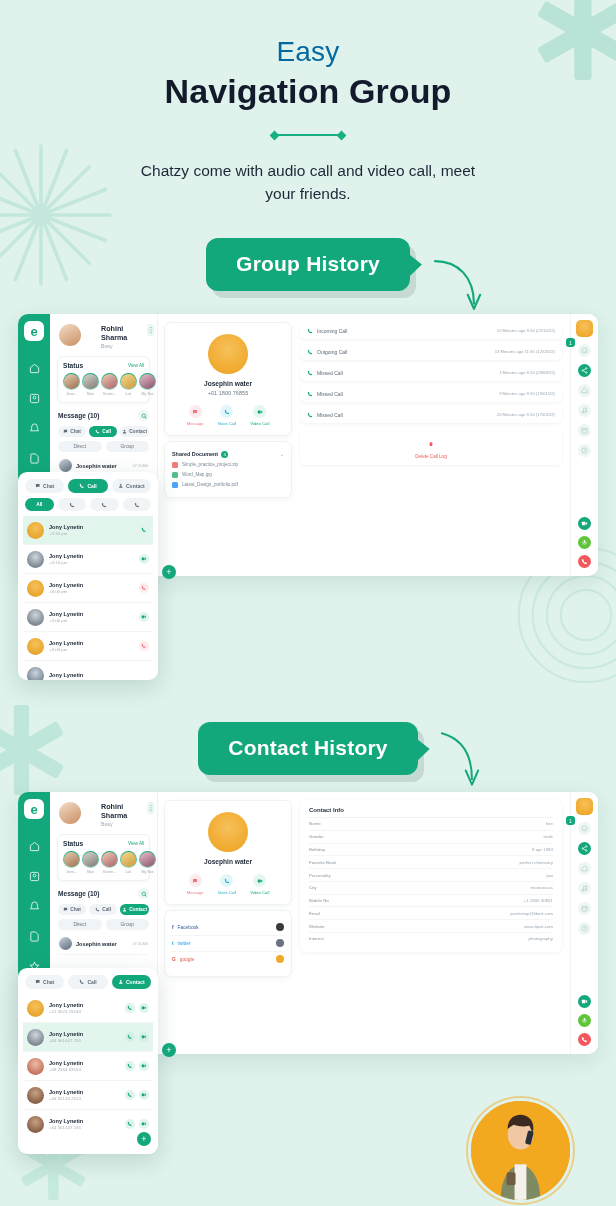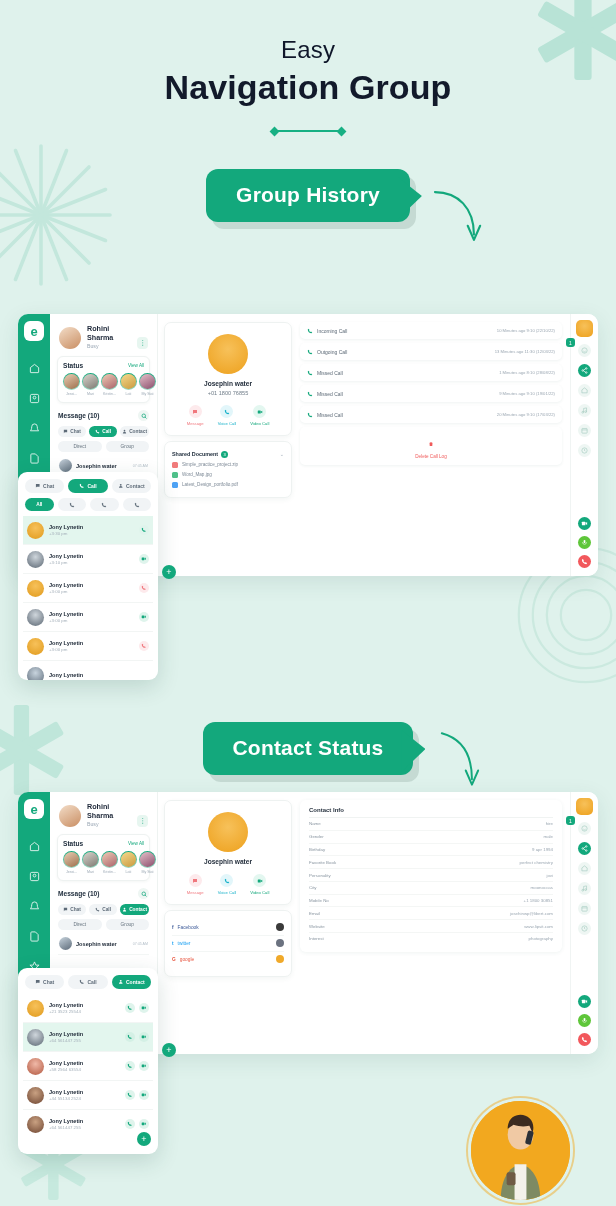--- a/index.html
+++ b/index.html
@@ -14,21 +14,21 @@
   
   .deco { position: absolute; pointer-events: none; }
   .burst-tr { top: -16px; right: -14px; width: 96px; height: 96px; }
   .burst-ml { top: 705px; left: -24px; width: 90px; height: 90px; }
   .burst-bl { top: 1130px; left: 18px; width: 70px; height: 70px; }
   .star-rays { left: -34px; top: 140px; width: 150px; height: 150px; }
   .rings { right: -40px; top: 540px; width: 140px; height: 150px; }
 
   
   .header { text-align: center; padding-top: 36px; }
-  .h-small { font-size: 24px; font-weight: 400; letter-spacing: .2px; color:#0f172a; }
+  .h-small { font-size: 28px; font-weight: 400; letter-spacing: .2px; color:#0369a1; }
   .h-big { font-size: 34px; font-weight: 700; margin-top: 4px; letter-spacing: .1px; color:#121a2b; }
   .divider { margin: 18px auto 0; width: 74px; height: 12px; position: relative; }
   .divider .ln { position: absolute; top: 5px; left: 6px; right: 6px; height: 2px; background: #17b083; }
   .divider .dm { position: absolute; top: 2.5px; width: 7px; height: 7px; background: #17b083; transform: rotate(45deg); }
   .divider .dm.l { left: 0; } .divider .dm.r { right: 0; }
   .subtitle { margin: 18px auto 0; width: 340px; font-size: 15.5px; line-height: 1.5; color: #1e2738; }
 
   
   .badge-wrap { position: relative; display: flex; justify-content: center; }
   .badge {
@@ -59,21 +59,21 @@
     color: #13a87c; font-weight: 700; font-size: 13px; margin-bottom: 6px;
   }
   .rail-ico {
     width: 17px; height: 17px; border-radius: 5px; opacity: .88;
     display: flex; align-items: center; justify-content: center;
   }
   .rail-ico svg { width: 11px; height: 11px; }
 
   
   .lpanel { width: 108px; background: #fff; padding: 7px 7px 0; flex-shrink: 0; border-right: 1px solid #eef3f1; }
-  .profile { display: flex; align-items: flex-end; gap: 6px; padding: 3px 2px 7px; }
+  .profile { display: flex; align-items: flex-start; gap: 20px; padding: 3px 2px 7px; }
   .av { border-radius: 50%; background: #e8c9a8; flex-shrink: 0; overflow: hidden; position: relative; }
   .av.s22 { width: 22px; height: 22px; }
   .av.s17 { width: 17px; height: 17px; }
   .av.s13 { width: 13px; height: 13px; }
   .pname { font-size: 7.2px; font-weight: 700; color: #1d2738; }
   .pstat { font-size: 5.2px; color: #9aa7b4; margin-top: 1px; }
   .pmore { margin-left: auto; width: 12px; height: 12px; border-radius: 4px; background: #e7f6f0; color:#13a87c; font-size: 7px; display:flex; align-items:center; justify-content:center; }
 
   .card { background: #fff; border: 1px solid #eef2f1; border-radius: 6px; padding: 5px 5px 6px; margin-bottom: 5px; box-shadow: 0 1px 3px rgba(30,80,65,.05); }
   .row-head { display: flex; align-items: center; justify-content: space-between; }
@@ -230,20 +230,21 @@
 </svg>
 
 <div class="header">
   <div class="h-small">Easy</div>
   <div class="h-big">Navigation Group</div>
   <div class="divider">
     <div class="dm l"></div>
       <div class="ln"></div>
       <div class="dm r"></div>
   </div>
+  <div class="subtitle">Chatzy come with audio call and video call, meet your friends.</div>
 </div>
 
 <div class="badge-wrap" style="margin-top:32px;">
   <div class="badge">
     <span>Group History</span>
     <span class="tail"></span>
   </div>
   <svg class="arrow" style="left:430px; top:16px;" viewBox="0 0 60 70">
     <path d="M4 8 C30 8, 48 26, 48 56" stroke="#13a87c" stroke-width="2.4" fill="none" stroke-linecap="round"></path>
     <path d="M41 46 L48 62 L55 46" stroke="#13a87c" stroke-width="2.4" fill="none" stroke-linecap="round" stroke-linejoin="round"></path>
@@ -666,21 +667,21 @@
     <div class="av s17" style="background:radial-gradient(circle at 50% 35%,#c8d4de,#5d6b79)"></div>
     <div>
         <div class="ov-name">Jony Lynetin</div>
       </div>
   </div>
 </div>
 <div class="fab" style="left:162px; top:565px;">+</div>
 
 <div class="badge-wrap" style="position:absolute; left:0; right:0; top:722px;">
   <div class="badge">
-    <span>Contact Status</span>
+    <span>Contact History</span>
     <span class="tail"></span>
   </div>
   <svg class="arrow" style="left:428px; top:6px;" viewBox="0 0 60 70">
     <path d="M14 6 C36 12, 48 28, 48 58" stroke="#13a87c" stroke-width="2.2" fill="none" stroke-linecap="round"></path>
     <path d="M41 48 L48 64 L55 48" stroke="#13a87c" stroke-width="2.2" fill="none" stroke-linecap="round" stroke-linejoin="round"></path>
   </svg>
 </div>
 
 <div class="window" style="left:18px; top:792px; width:580px; height:262px;">
   <div class="rail">

